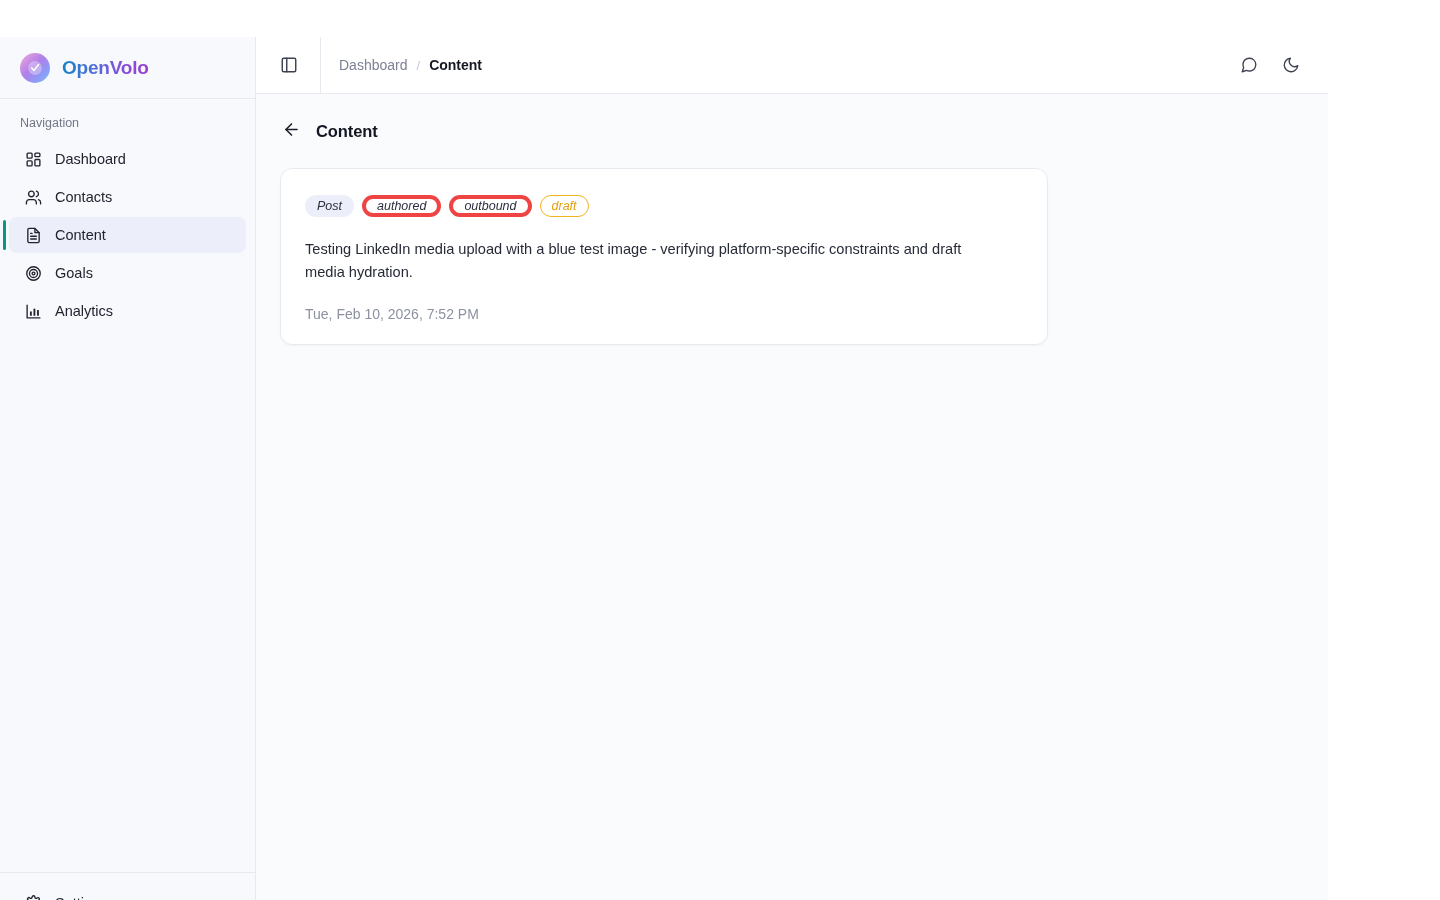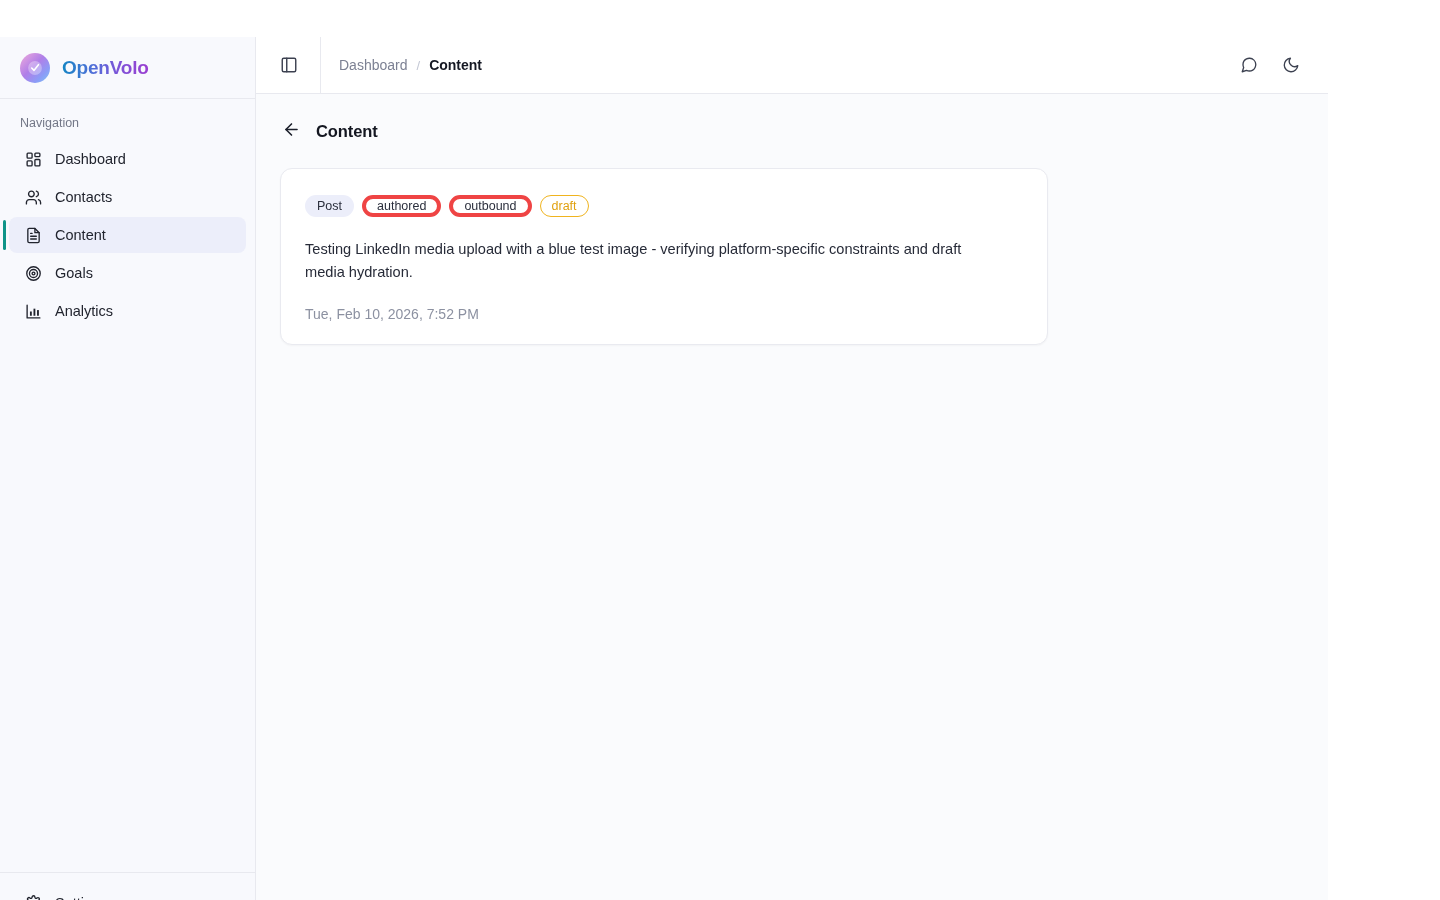--- a/index.html
+++ b/index.html
@@ -229,20 +229,21 @@
     width: 768px;
     padding: 26px 24px 22px 24px;
     box-shadow: 0 1px 2px rgba(17, 20, 30, 0.035);
   }
 
   .badges {
     display: flex;
     align-items: center;
     gap: 8px;
     margin-bottom: 21px;
+    font-style: italic;
   }
 
   .badge {
     display: inline-flex;
     align-items: center;
     height: 22px;
     padding: 0 11px;
     border-radius: 999px;
     font-size: 12.5px;
     line-height: 1;

